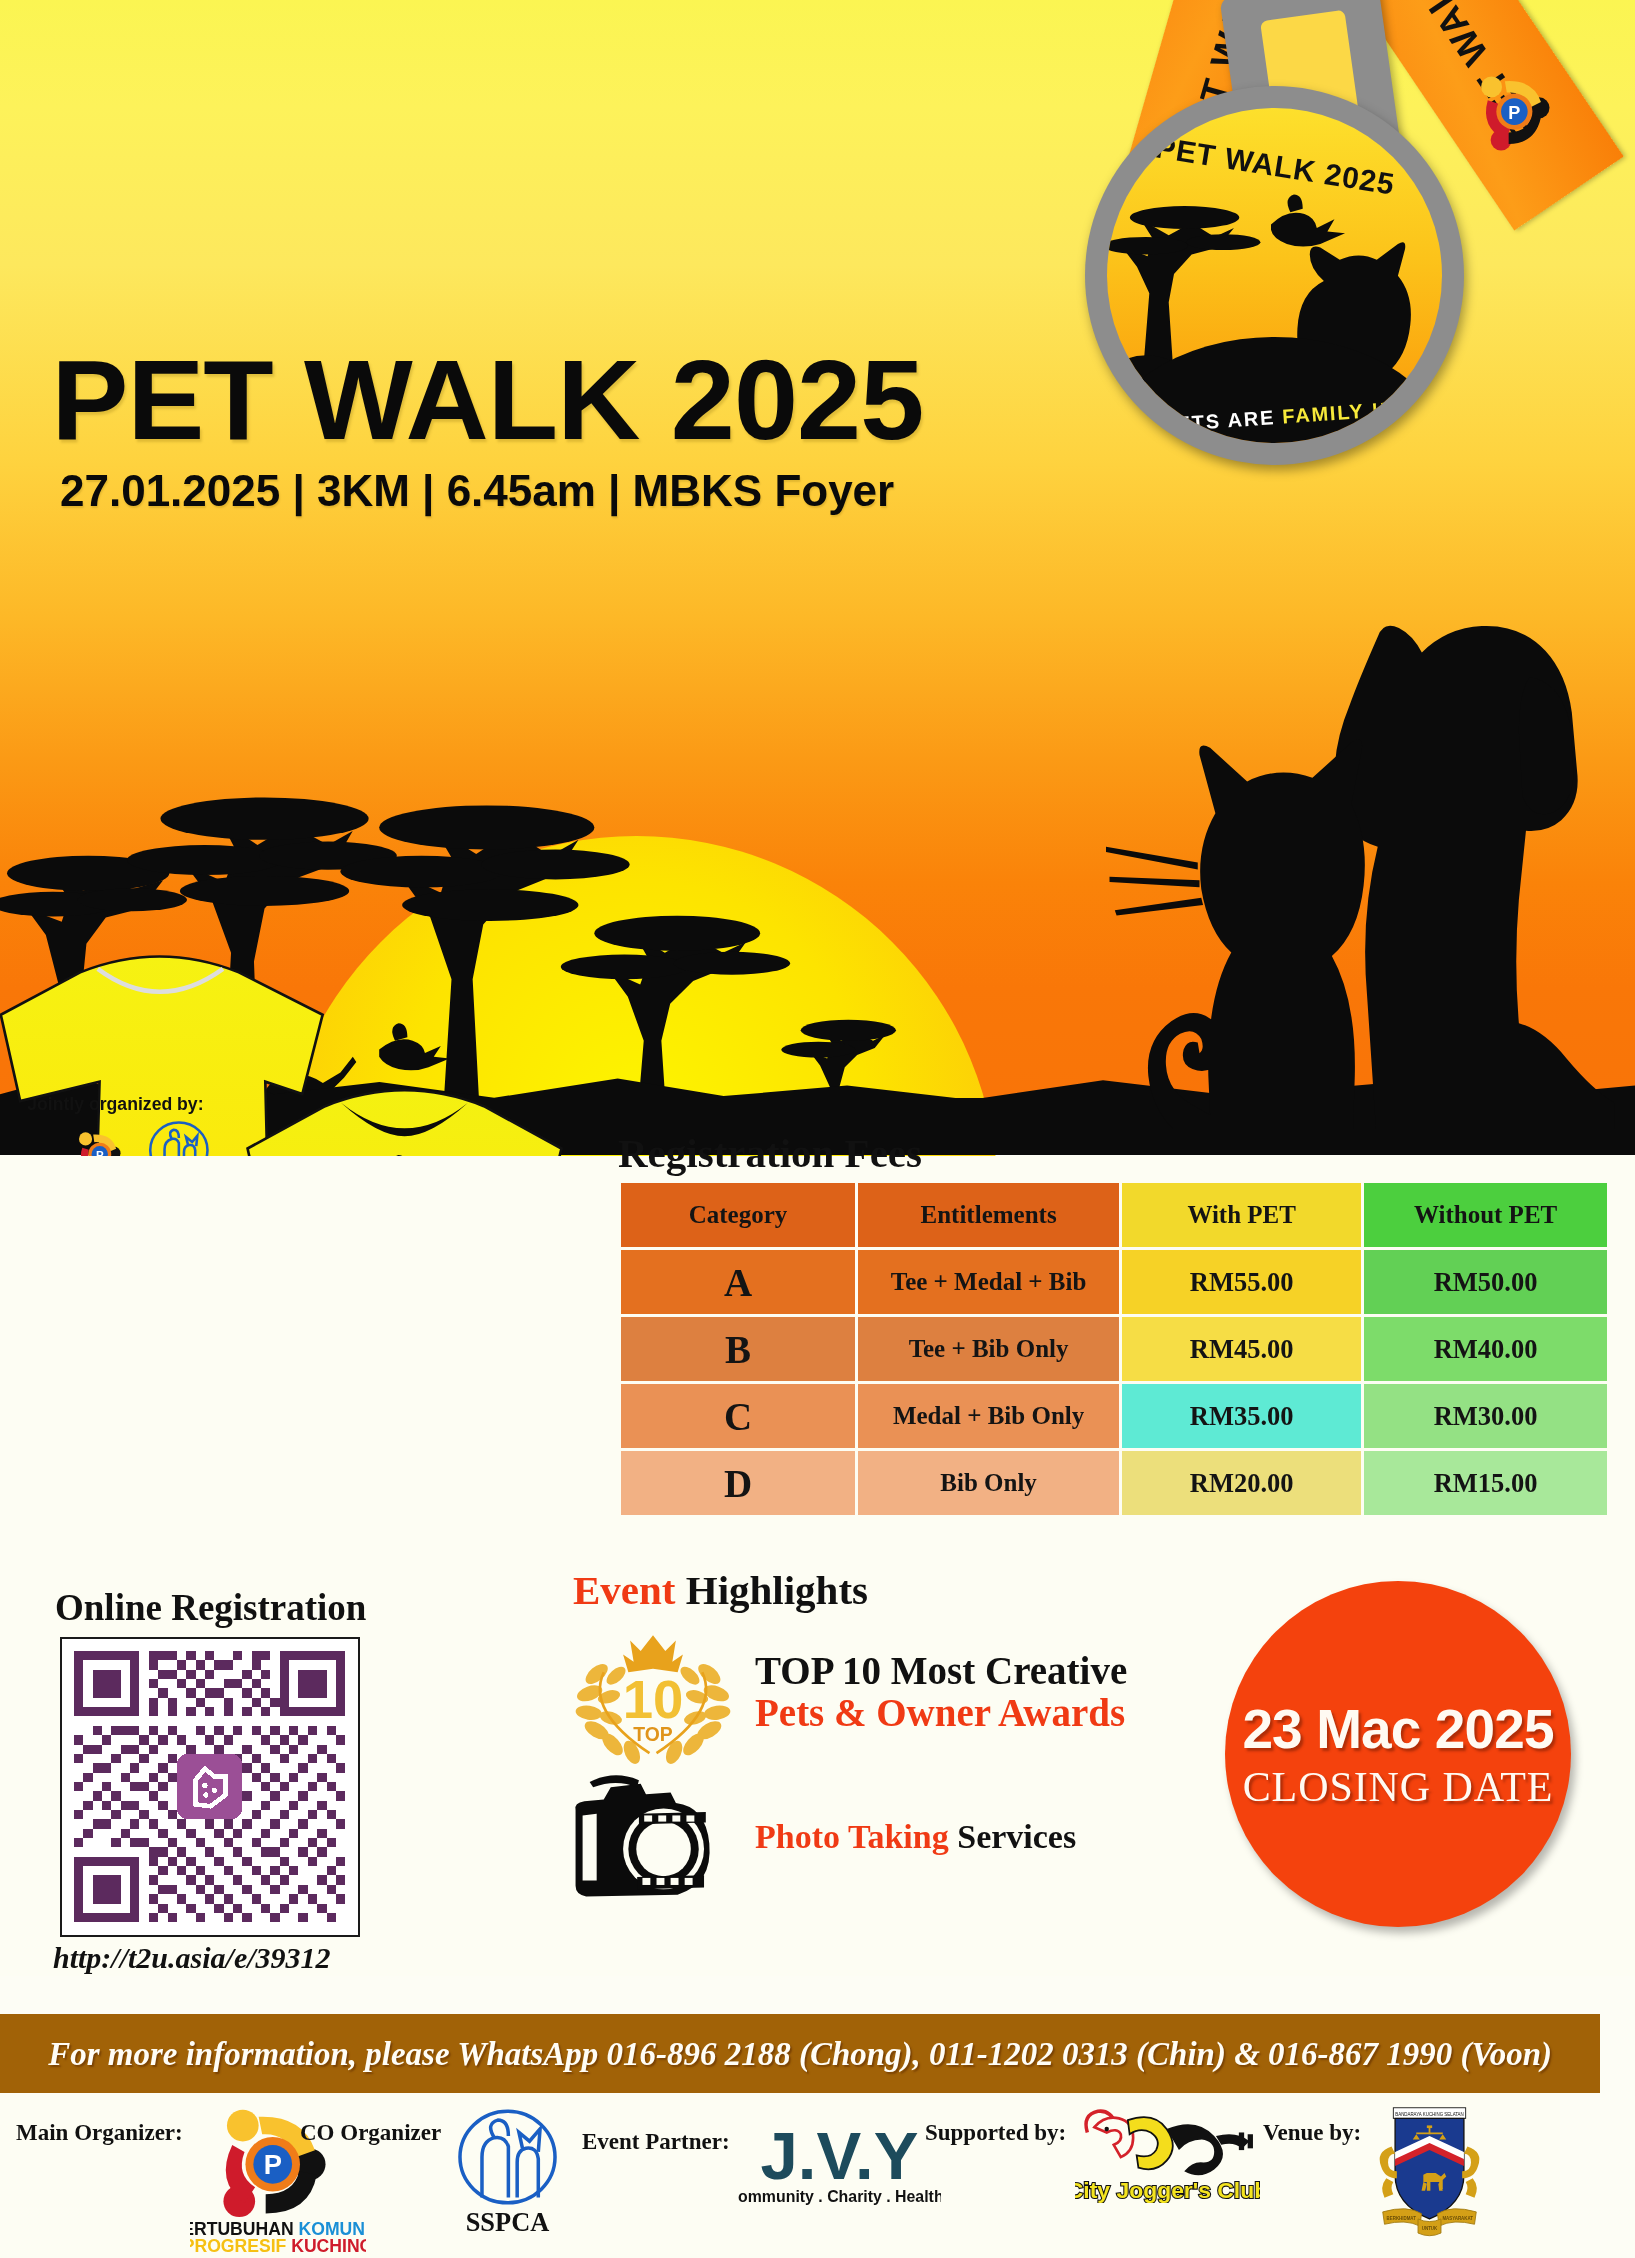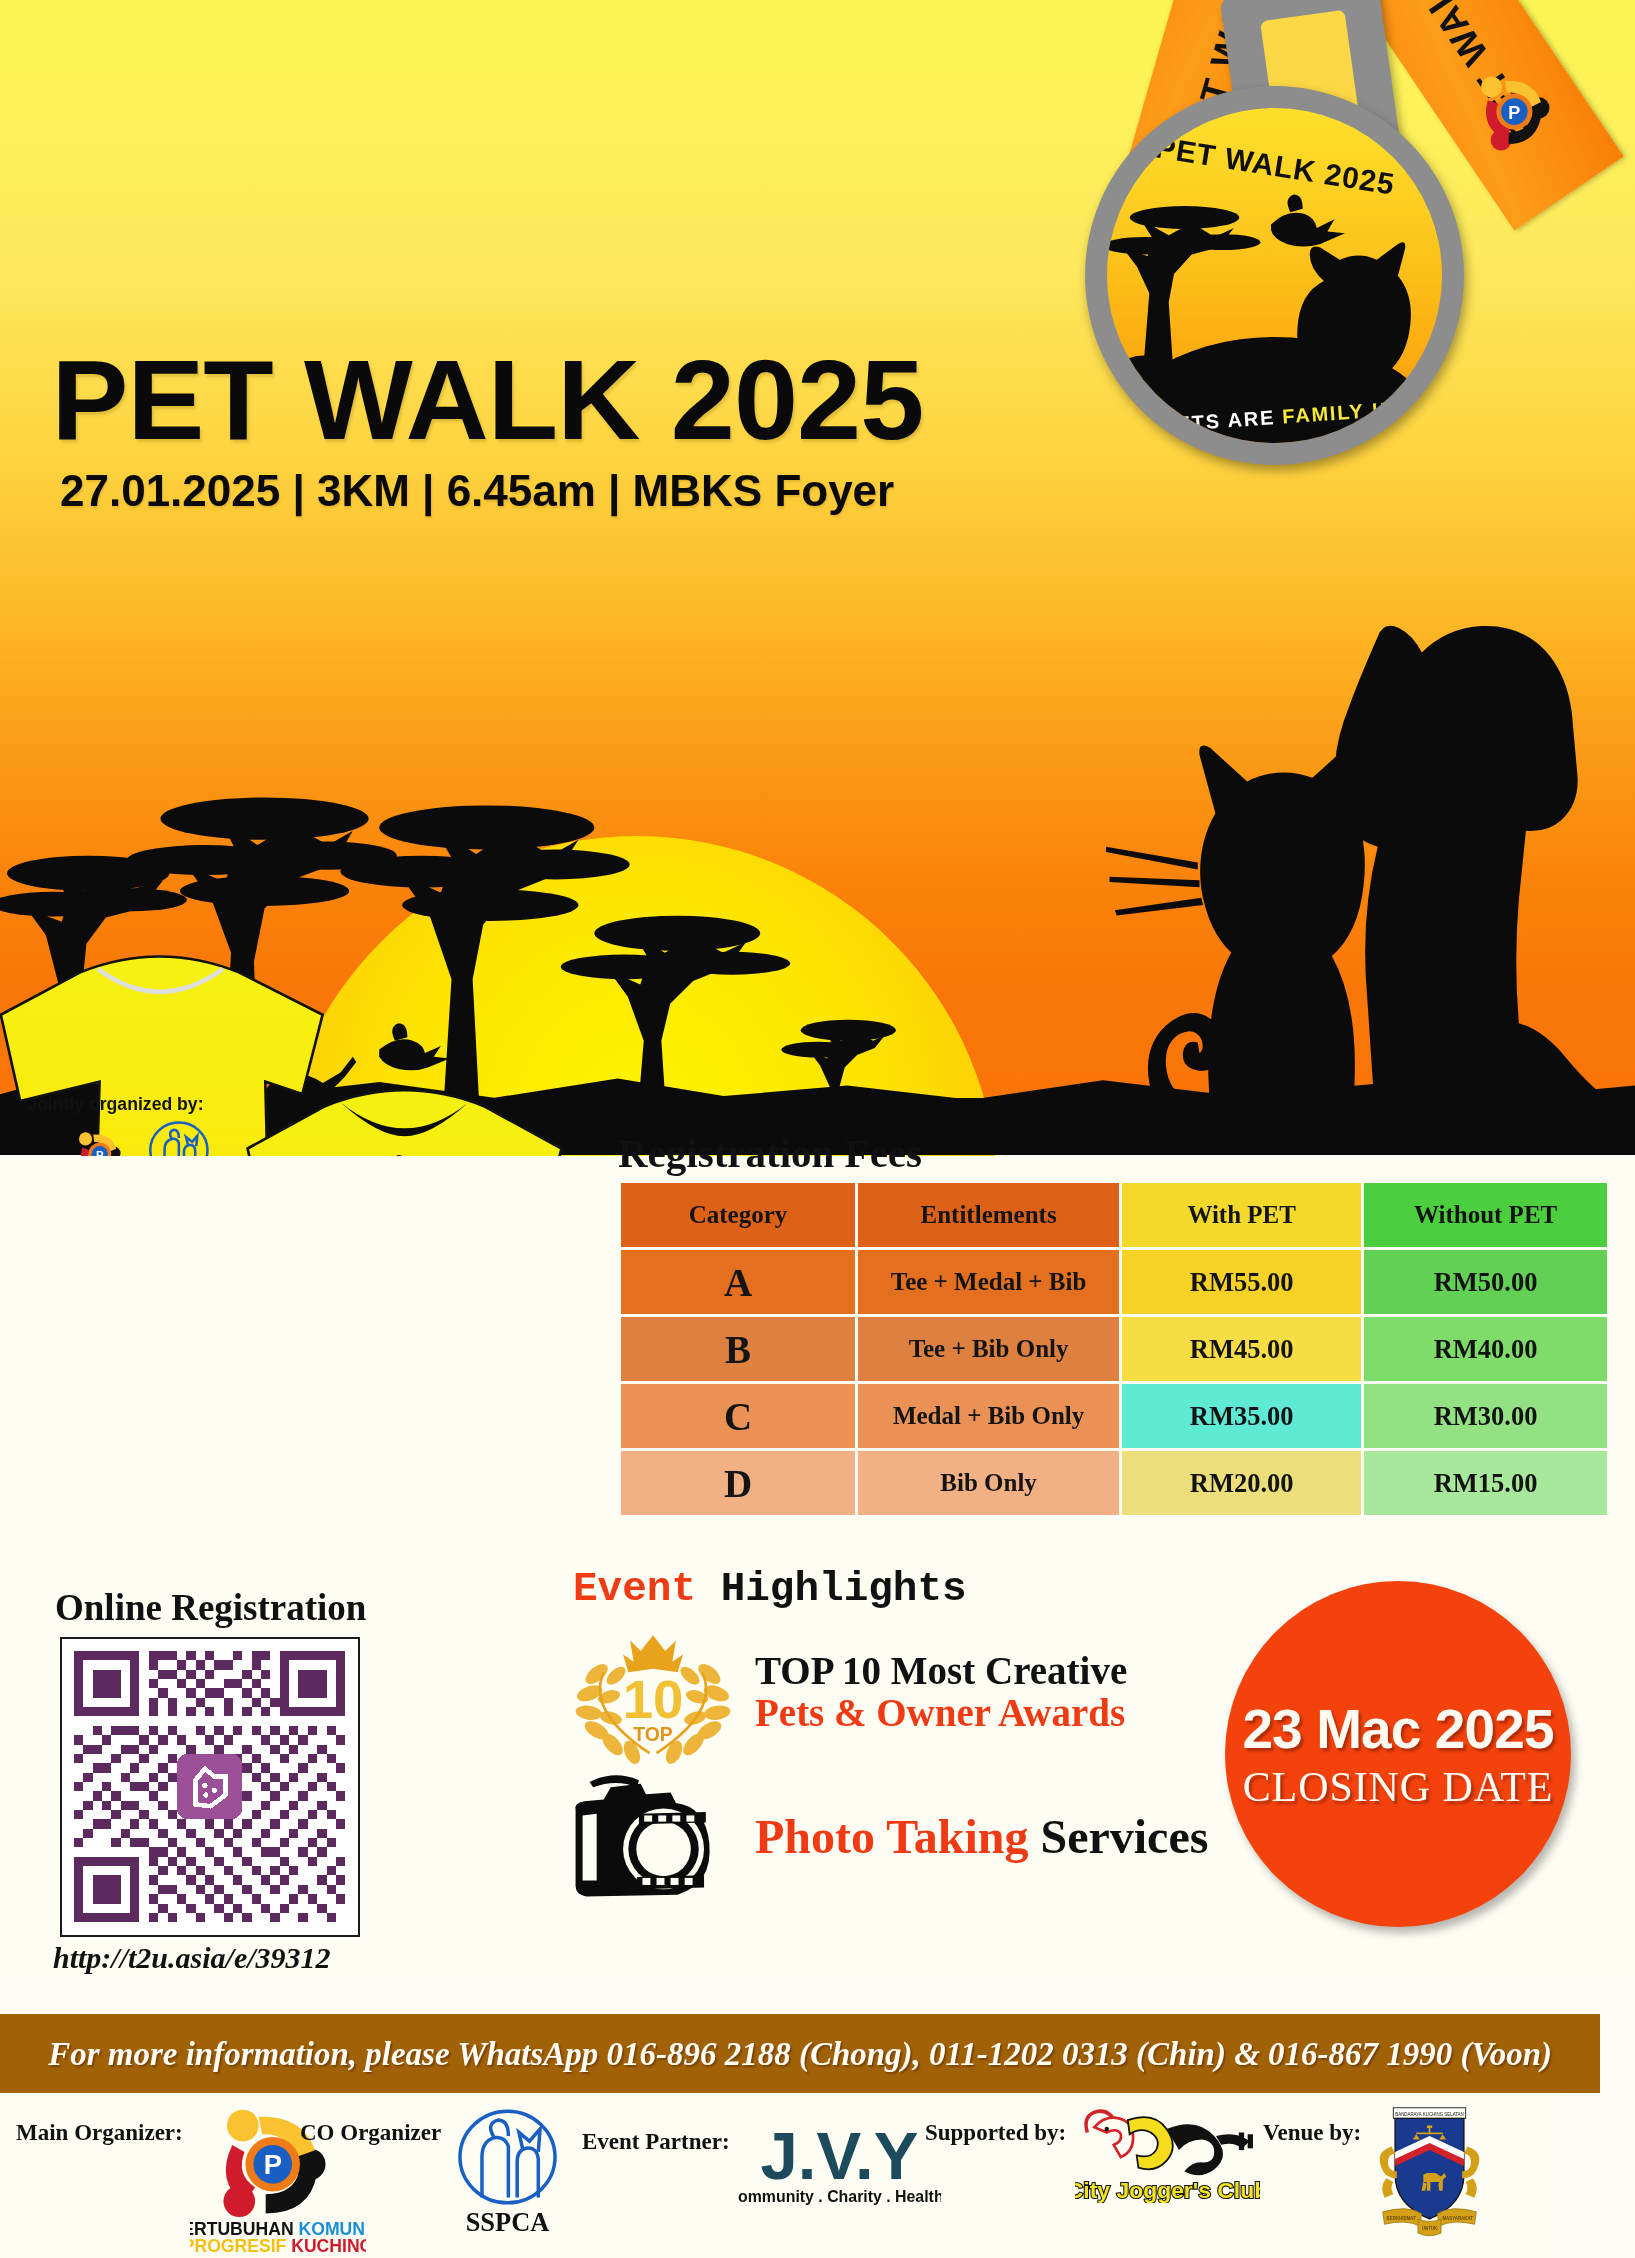--- a/index.html
+++ b/index.html
@@ -142,33 +142,33 @@
   .c-ent { width:265px; }
   .c-with { width:243px; }
   .c-without { width:247px; }
   .cat-letter { font-size:39px; font-family:"Liberation Serif",serif; }
   .ent-txt { font-size:25px; }
   .price { font-size:26.5px; }
 
   
   .eh-title {
     position:absolute; left:573px; top:1566px;
-    font-family:Liberation Mono, monospace; font-weight:bold; font-size:41px;
+    font-family:Liberation Serif, serif; font-weight:bold; font-size:41px;
   }
   .eh-title .red { color:#f03a14; }
   .eh-title .blk { color:#111; }
 
   .hl-row { position:absolute; display:flex; align-items:center; }
   #hl1 { left:565px; top:1619px; }
   #hl2 { left:565px; top:1764px; }
   .hl-icon { width:176px; height:146px; flex:0 0 176px; }
   .hl-text { margin-left:14px; font-family:"Liberation Serif",serif; font-weight:bold; line-height:1.08; }
   .hl-l1 { font-size:39px; color:#111; }
   .hl-l2 { font-size:39px; color:#f03a14; }
-  .hl-single { font-size:48px; }
+  .hl-single { font-size:34px; }
   .hl-single .red { color:#f03a14; }
   .hl-single .blk { color:#111; }
 
   
   .closing {
     position:absolute; left:1225px; top:1581px; width:346px; height:346px;
     border-radius:50%; background:#f4420d;
     box-shadow:4.4px 6.2px 8.8px rgba(0,0,0,.28);
     display:flex; flex-direction:column; align-items:center; justify-content:center;
   }

